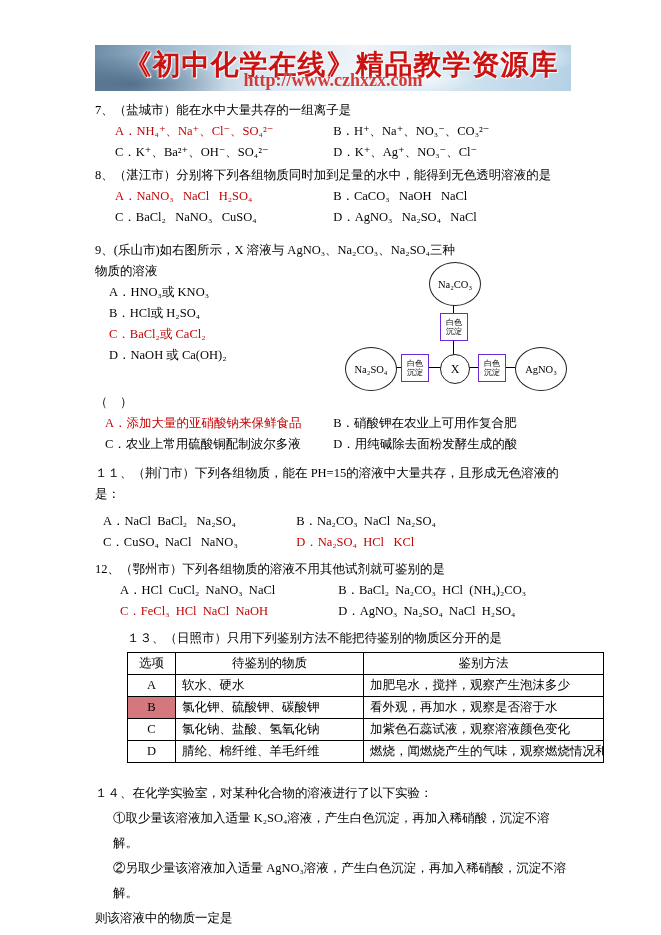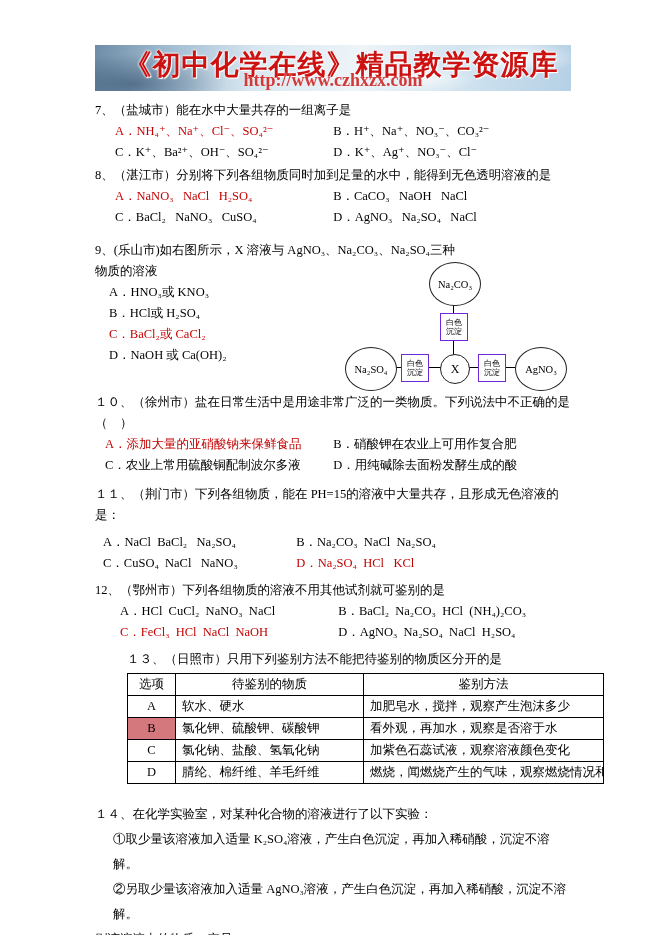--- a/index.html
+++ b/index.html
@@ -129,21 +129,20 @@
         <div class="circ" style="left:103px;top:92px;width:28px;height:28px;font-size:12px;">
           <span>X</span>
         </div>
         <div class="circ" style="left:178px;top:85px;width:50px;height:42px;">
           <span>AgNO₃</span>
         </div>
       </div>
     </div>
 
     <div class="q" id="q10">
-      <div class="stem">１０、（徐州市）盐在日常生活中是用途非常广泛的一类物质。下列说法中不正确的是</div>
       <div class="stem">（　）</div>
       <div class="orow">
         <span class="opt left w225 red">A．添加大量的亚硝酸钠来保鲜食品</span>
         <span class="opt">B．硝酸钾在农业上可用作复合肥</span>
       </div>
       <div class="orow">
         <span class="opt left w225">C．农业上常用硫酸铜配制波尔多液</span>
         <span class="opt">D．用纯碱除去面粉发酵生成的酸</span>
       </div>
     </div>

